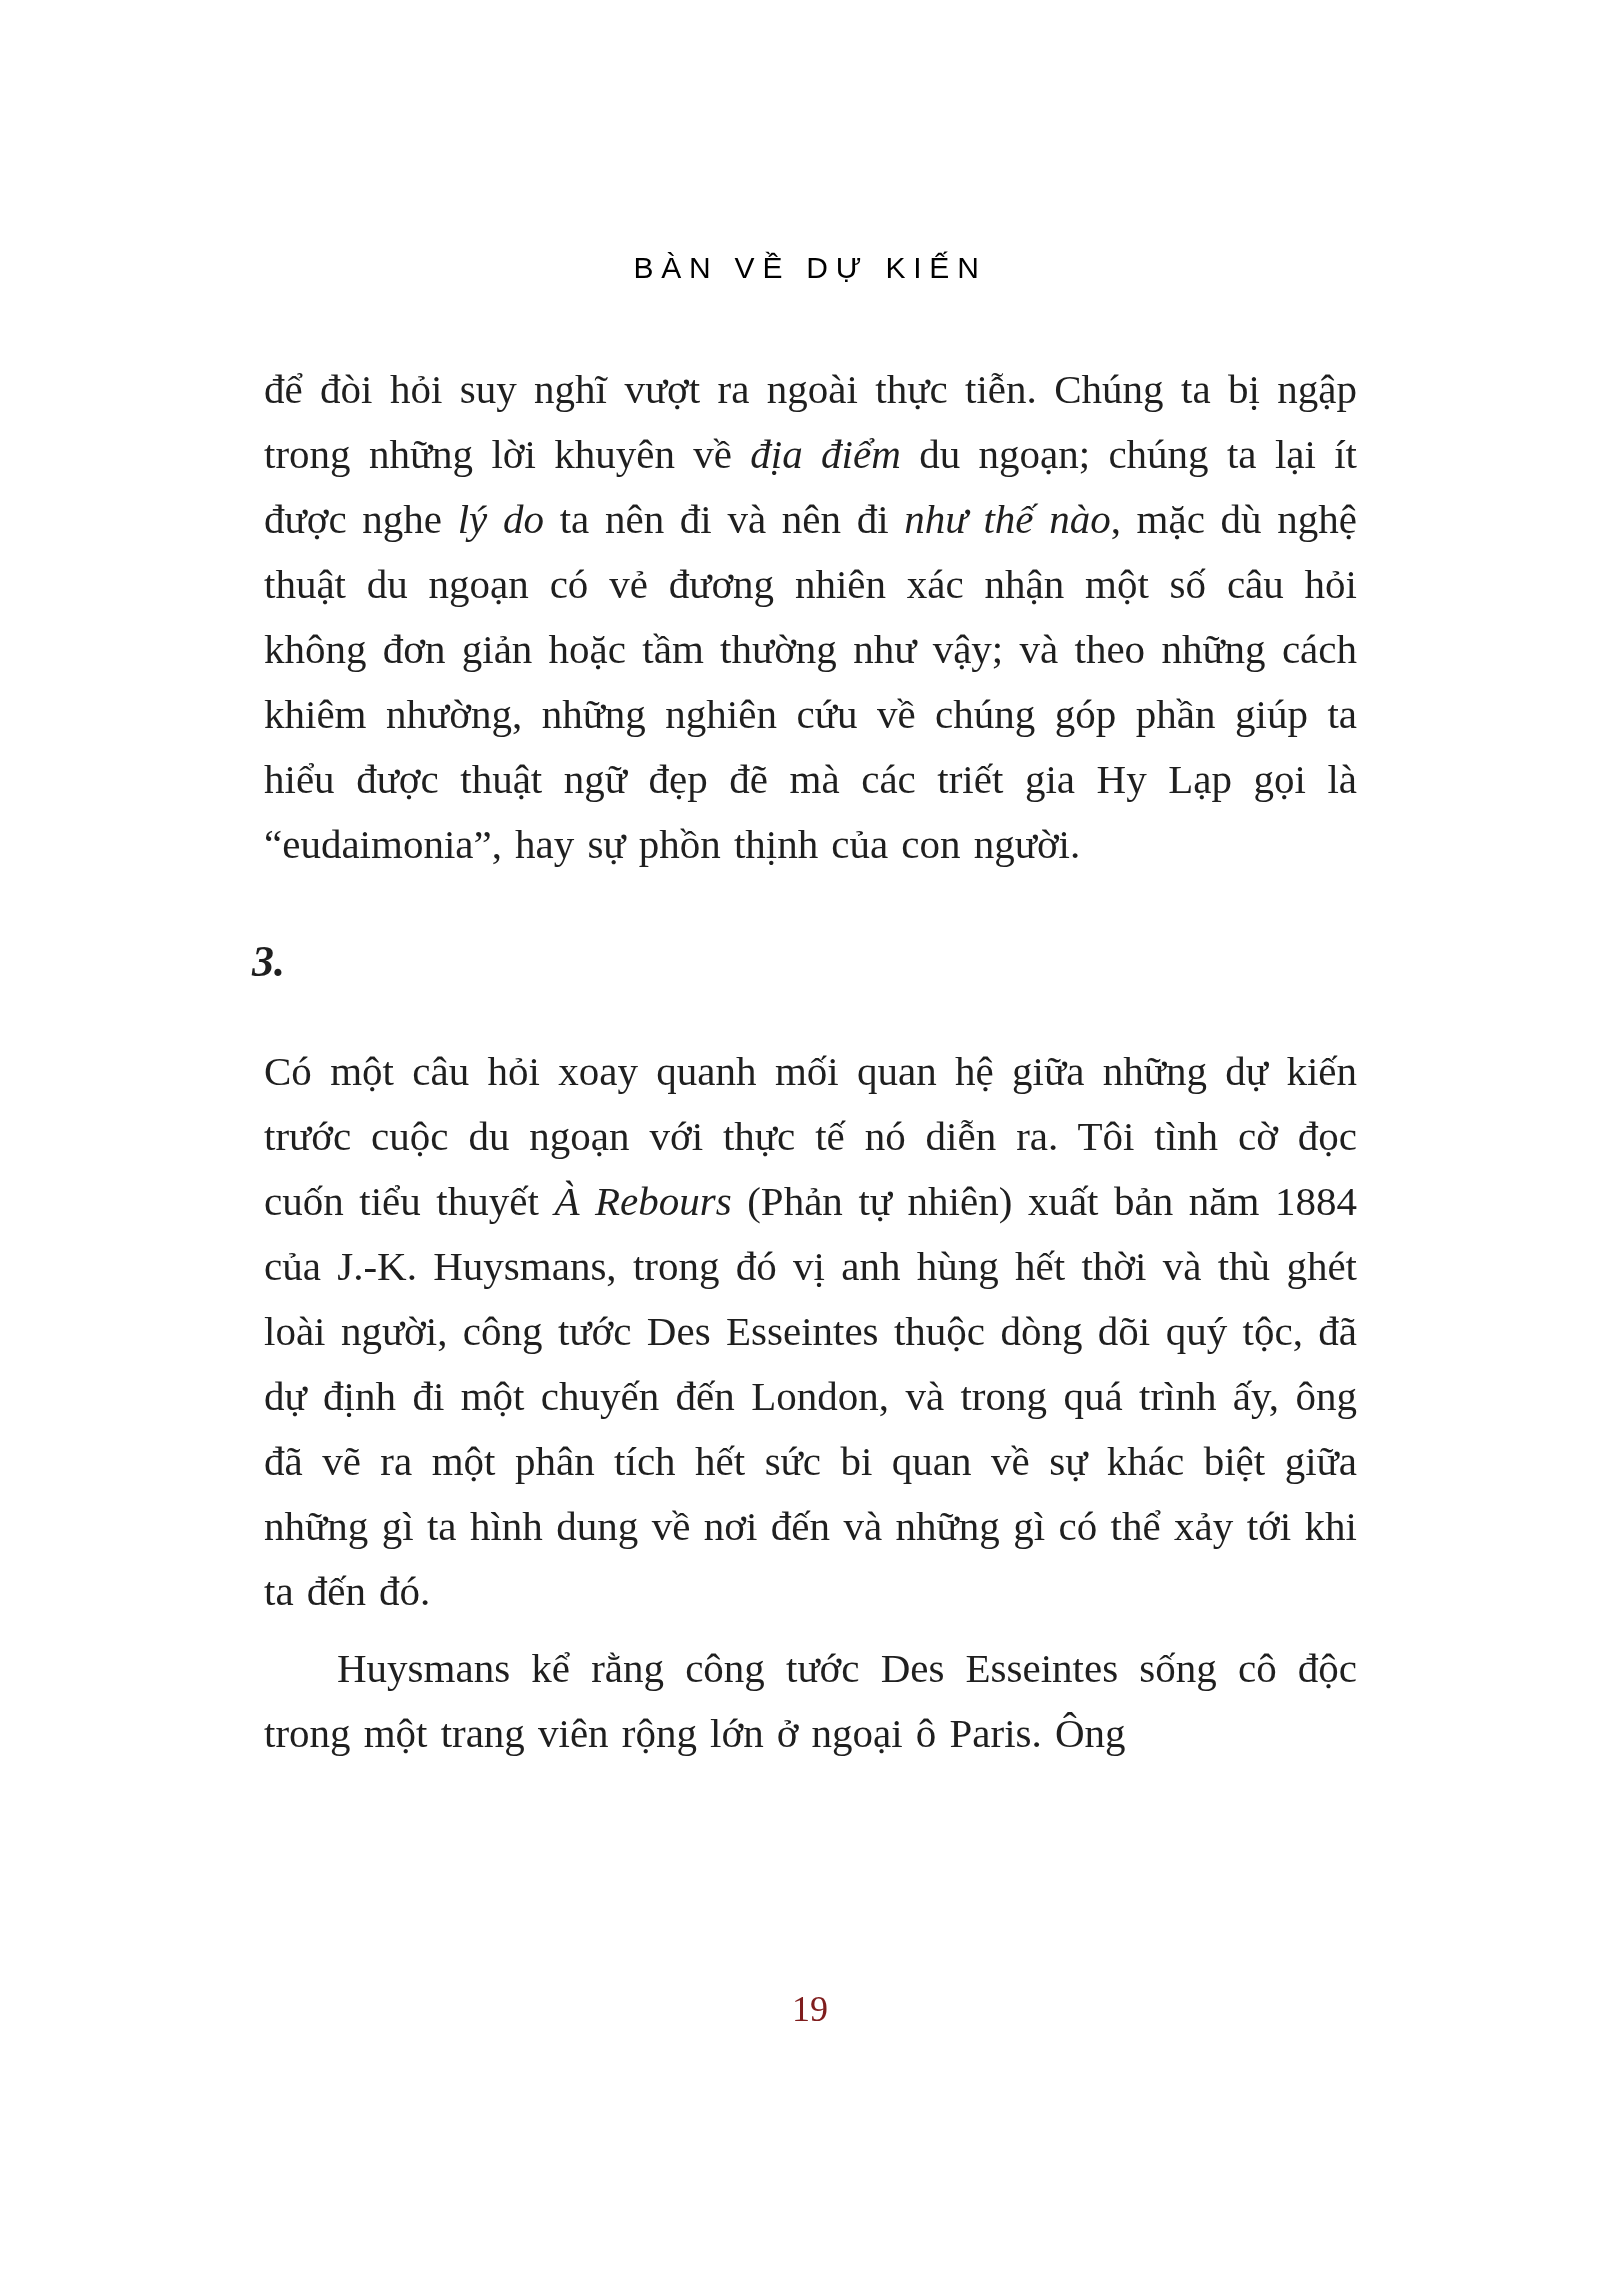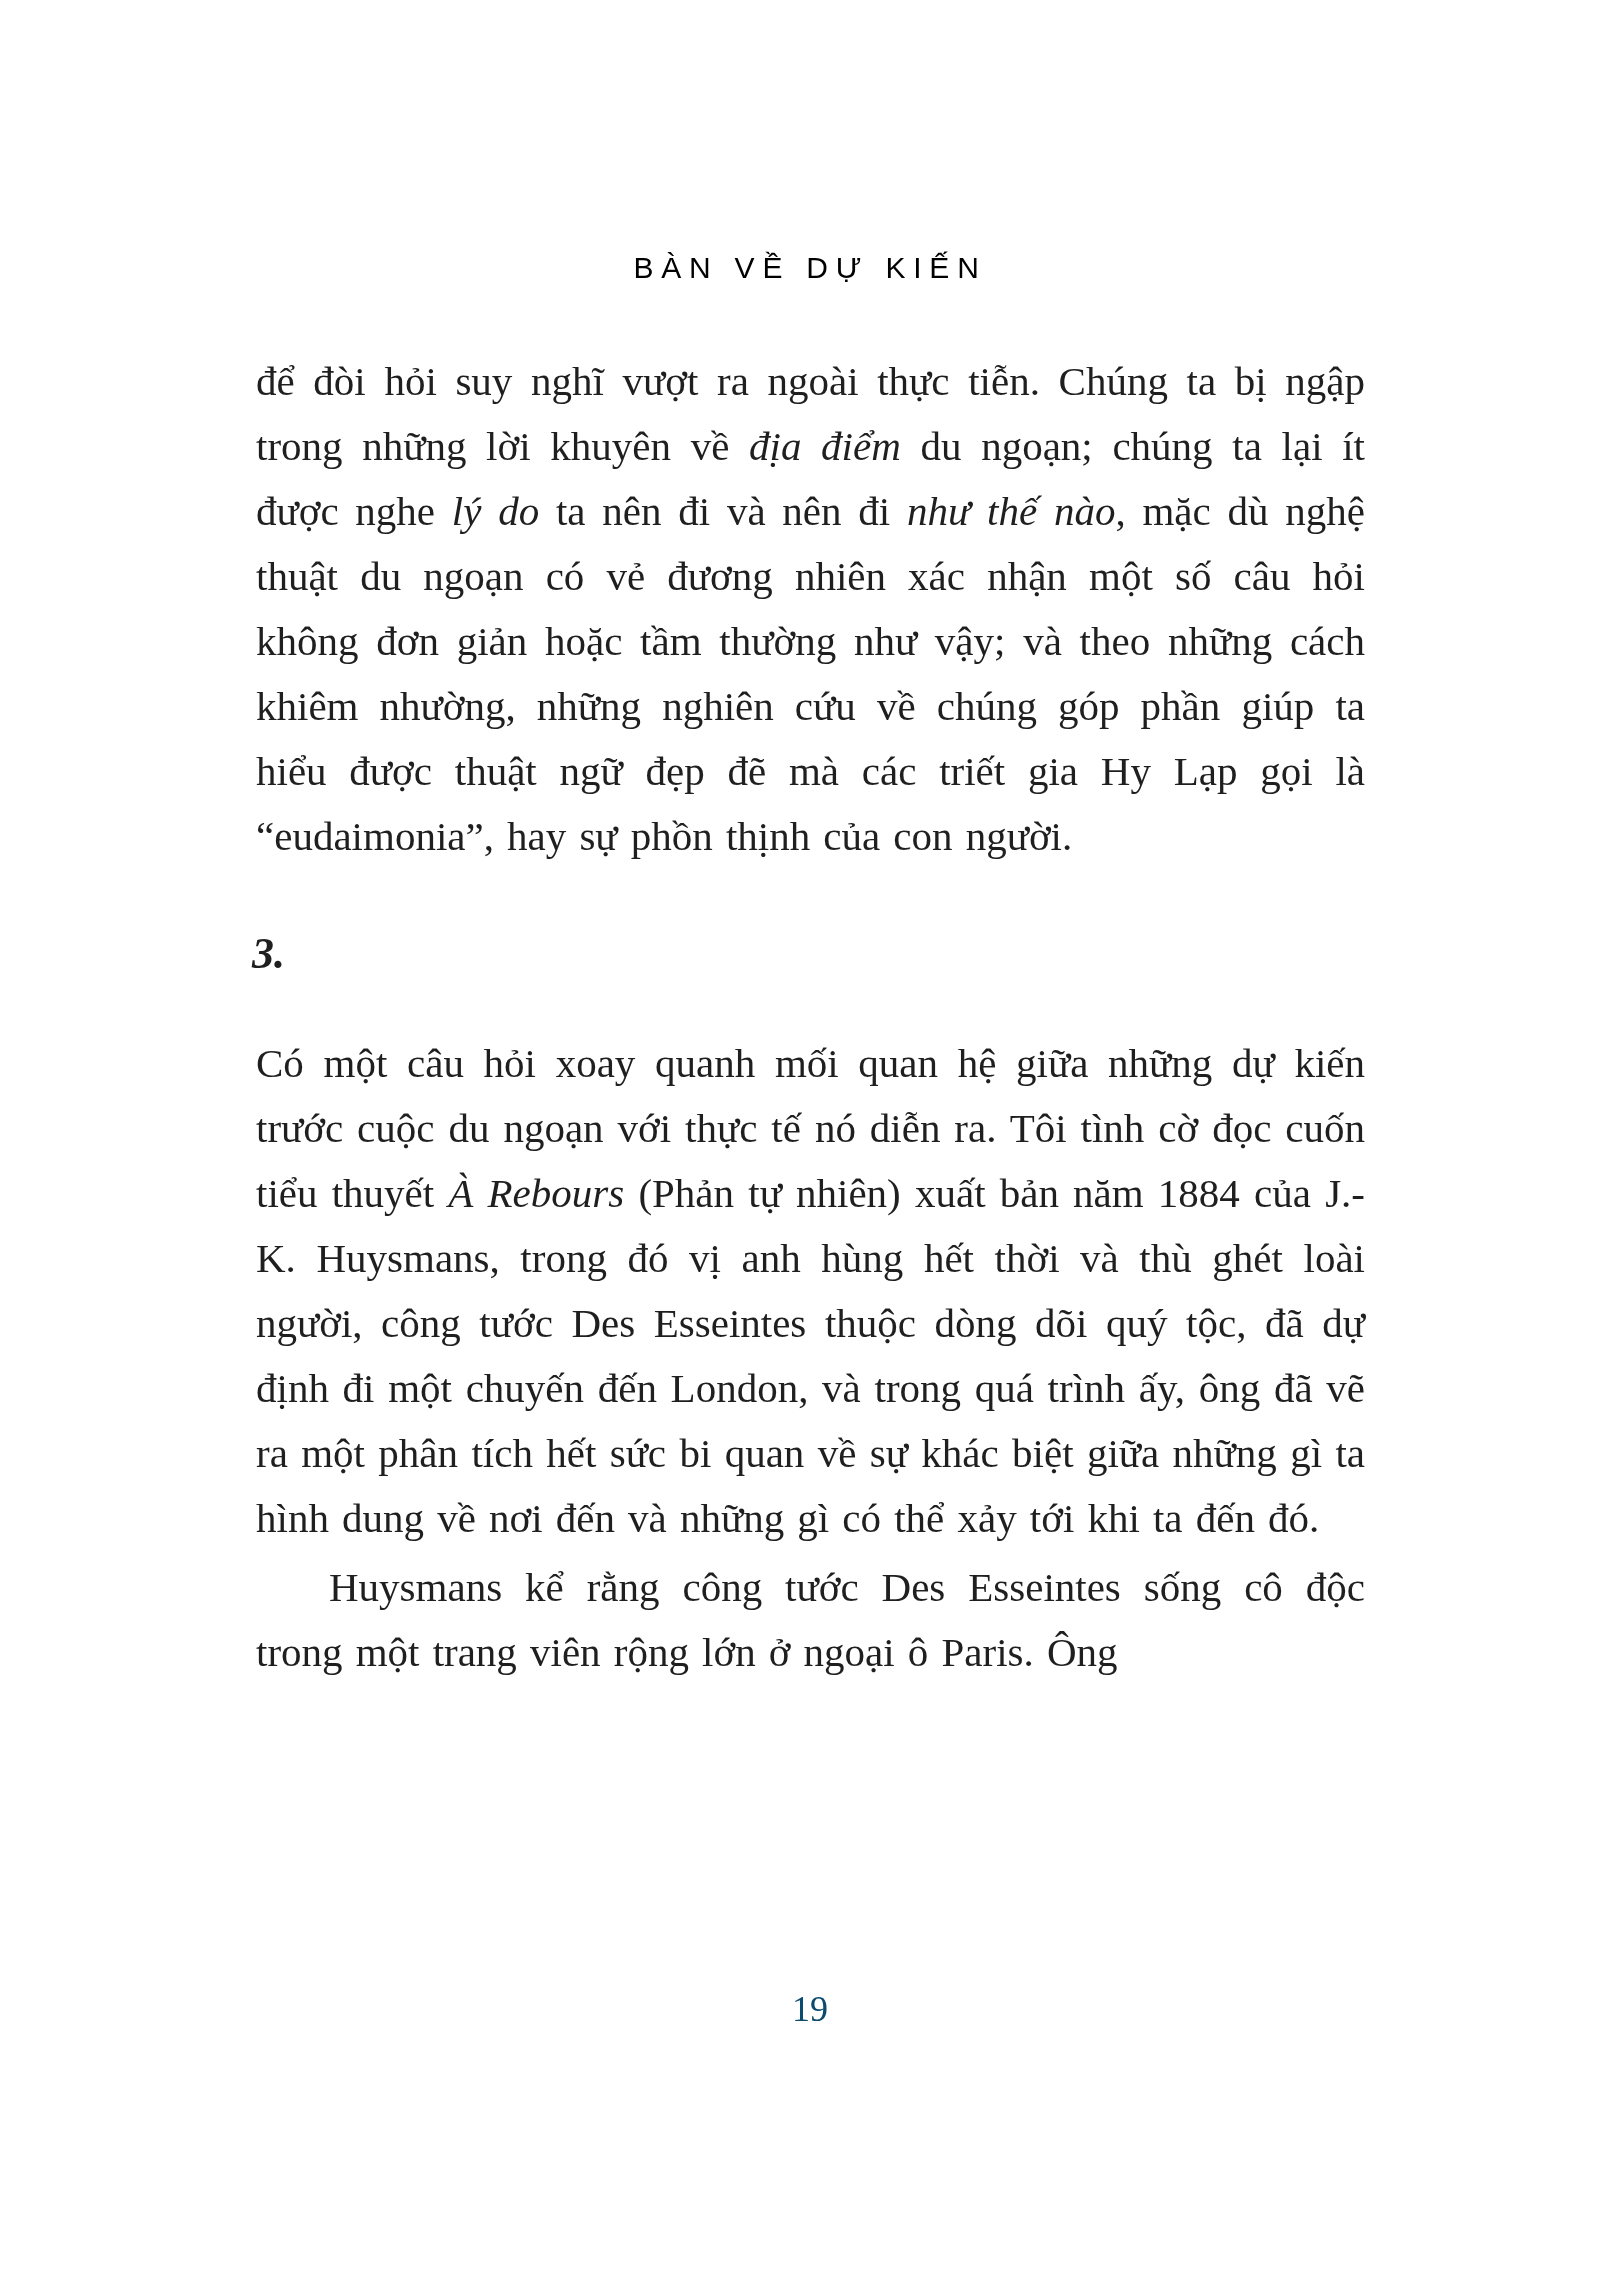--- a/index.html
+++ b/index.html
@@ -28,21 +28,21 @@
     letter-spacing: 7.8px;
     color: #000000;
   }
   .page-body {
     position: absolute;
     top: 345px;
     left: 252px;
     width: 1117px;
   }
   .para {
-    margin: 4px;
+    margin: 12px;
     font-size: 41px;
     line-height: 65px;
     text-align: justify;
     word-spacing: 2.9px;
     color: #1f1f1f;
   }
   .para em {
     font-style: italic;
     font-family: inherit;
   }
@@ -57,21 +57,21 @@
     color: #1f1f1f;
     line-height: 1;
   }
   .page-number {
     position: absolute;
     top: 1988px;
     left: 0;
     width: 100%;
     text-align: center;
     font-size: 36px;
-    color: #0c4a6e;
+    color: #7f1d1d;
     font-family: "Liberation Serif", "DejaVu Serif", serif;
   }
 </style>
 </head>
 <body>
 
 <div class="page">
 
   <div class="running-header">BÀN VỀ DỰ KIẾN</div>
 

